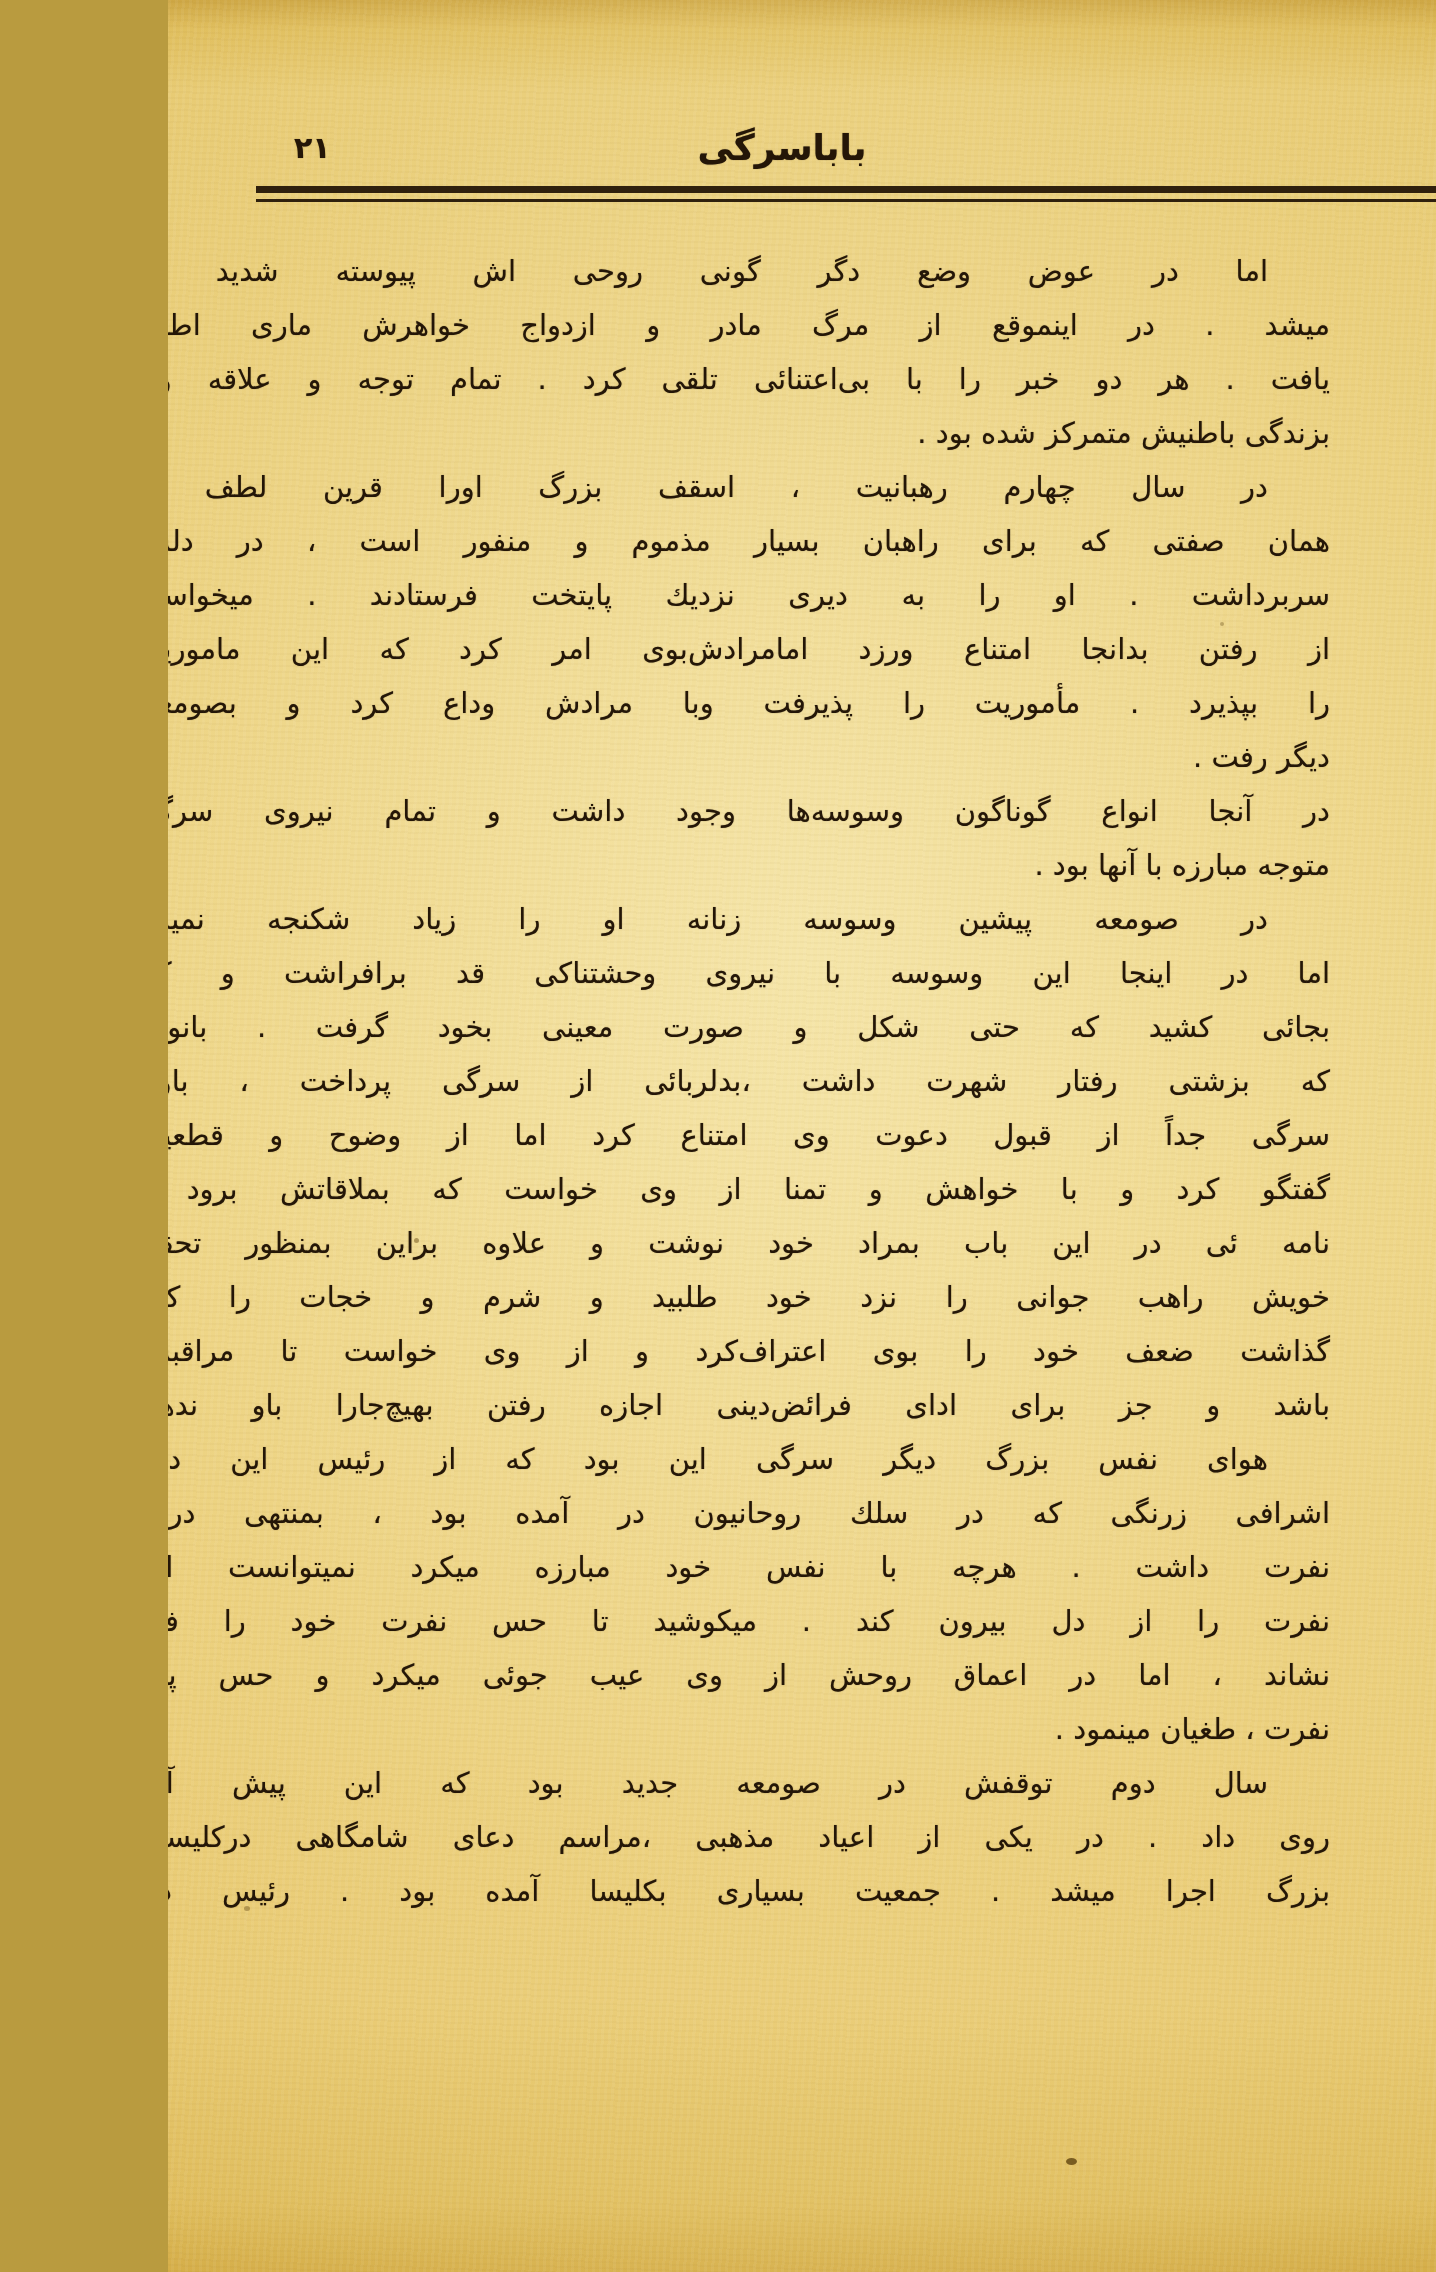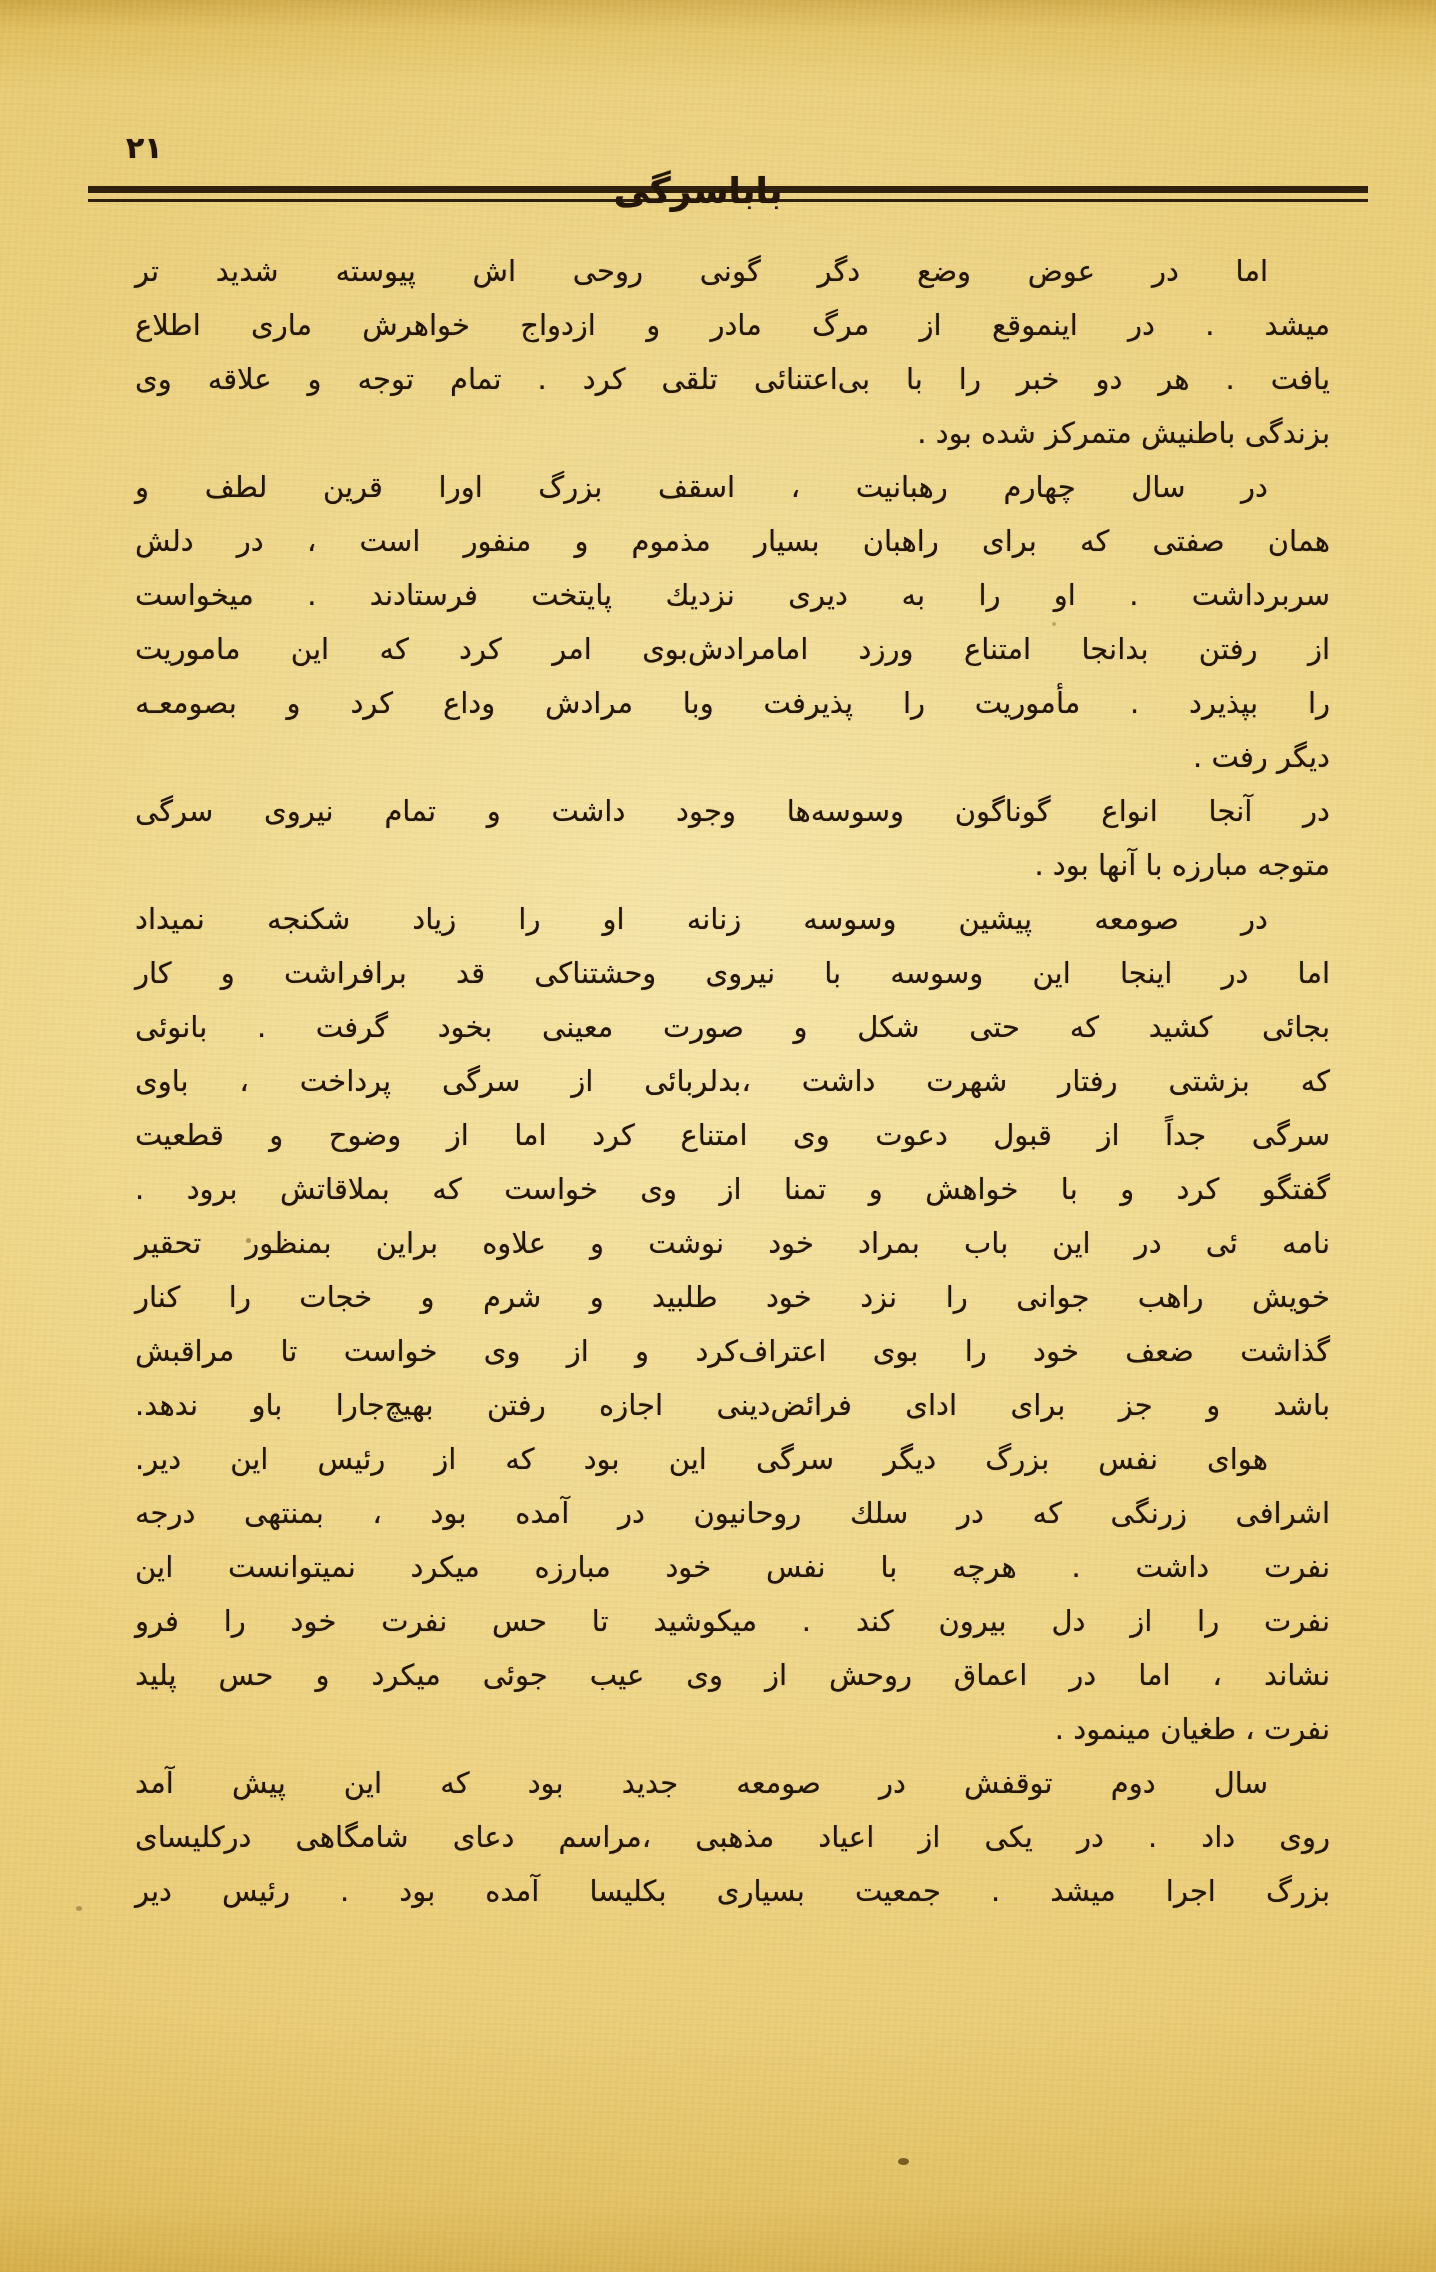--- a/index.html
+++ b/index.html
@@ -1,39 +1,38 @@
 <!DOCTYPE html>
 <html lang="fa" dir="rtl" style="--ink: #241607;"><head>
 <meta charset="utf-8">
 <style>
   html,body{margin:0;padding:0;background:#b99b3f;}
   body{width:1436px;height:2272px;overflow:hidden;font-family:"DejaVu Sans",sans-serif;}
   :root{--ink:#241607;}
   .page{
-    position:relative;width:1436px;height:2272px;overflow:hidden;
+    position:relative;width:1268px;height:2272px;overflow:hidden;
     background:
       radial-gradient(ellipse 130% 95% at 50% 42%, rgba(255,249,210,0.55) 0%, rgba(255,244,190,0.18) 45%, rgba(0,0,0,0) 72%),
       linear-gradient(180deg,#c99f38 0%,#ddb954 1.3%,#e5c66b 4%,#eace78 48%,#e7c76d 88%,#dfbc5b 97%,#d5ae49 100%);
   }
   .texture{
     position:absolute;inset:0;pointer-events:none;
     background:
       repeating-linear-gradient(94deg, rgba(255,255,255,0.05) 0 3px, rgba(0,0,0,0) 3px 7px),
       repeating-linear-gradient(2deg, rgba(122,84,18,0.035) 0 2px, rgba(0,0,0,0) 2px 6px);
   }
   .page-num{
     position:absolute;top:130px;left:126px;
     font-size:30px;font-weight:bold;color:var(--ink);
     text-shadow:0 0 1px rgba(34,21,8,0.55);
   }
   .title{
     position:absolute;top:127px;left:0;right:40px;text-align:center;
     font-size:36px;font-weight:bold;color:var(--ink);
     text-shadow:0 0 1px rgba(34,21,8,0.6);
-    margin-top:43px;
   }
   .rule{
     position:absolute;top:186px;left:88px;width:1280px;height:6px;
     border-top:7px solid var(--ink);border-bottom:3px solid var(--ink);
     box-sizing:content-box;opacity:.94;
   }
   .text-block{
     position:absolute;top:244px;right:106px;width:1195px;
     direction:rtl;color:var(--ink);
     font-size:29px;line-height:54px;

